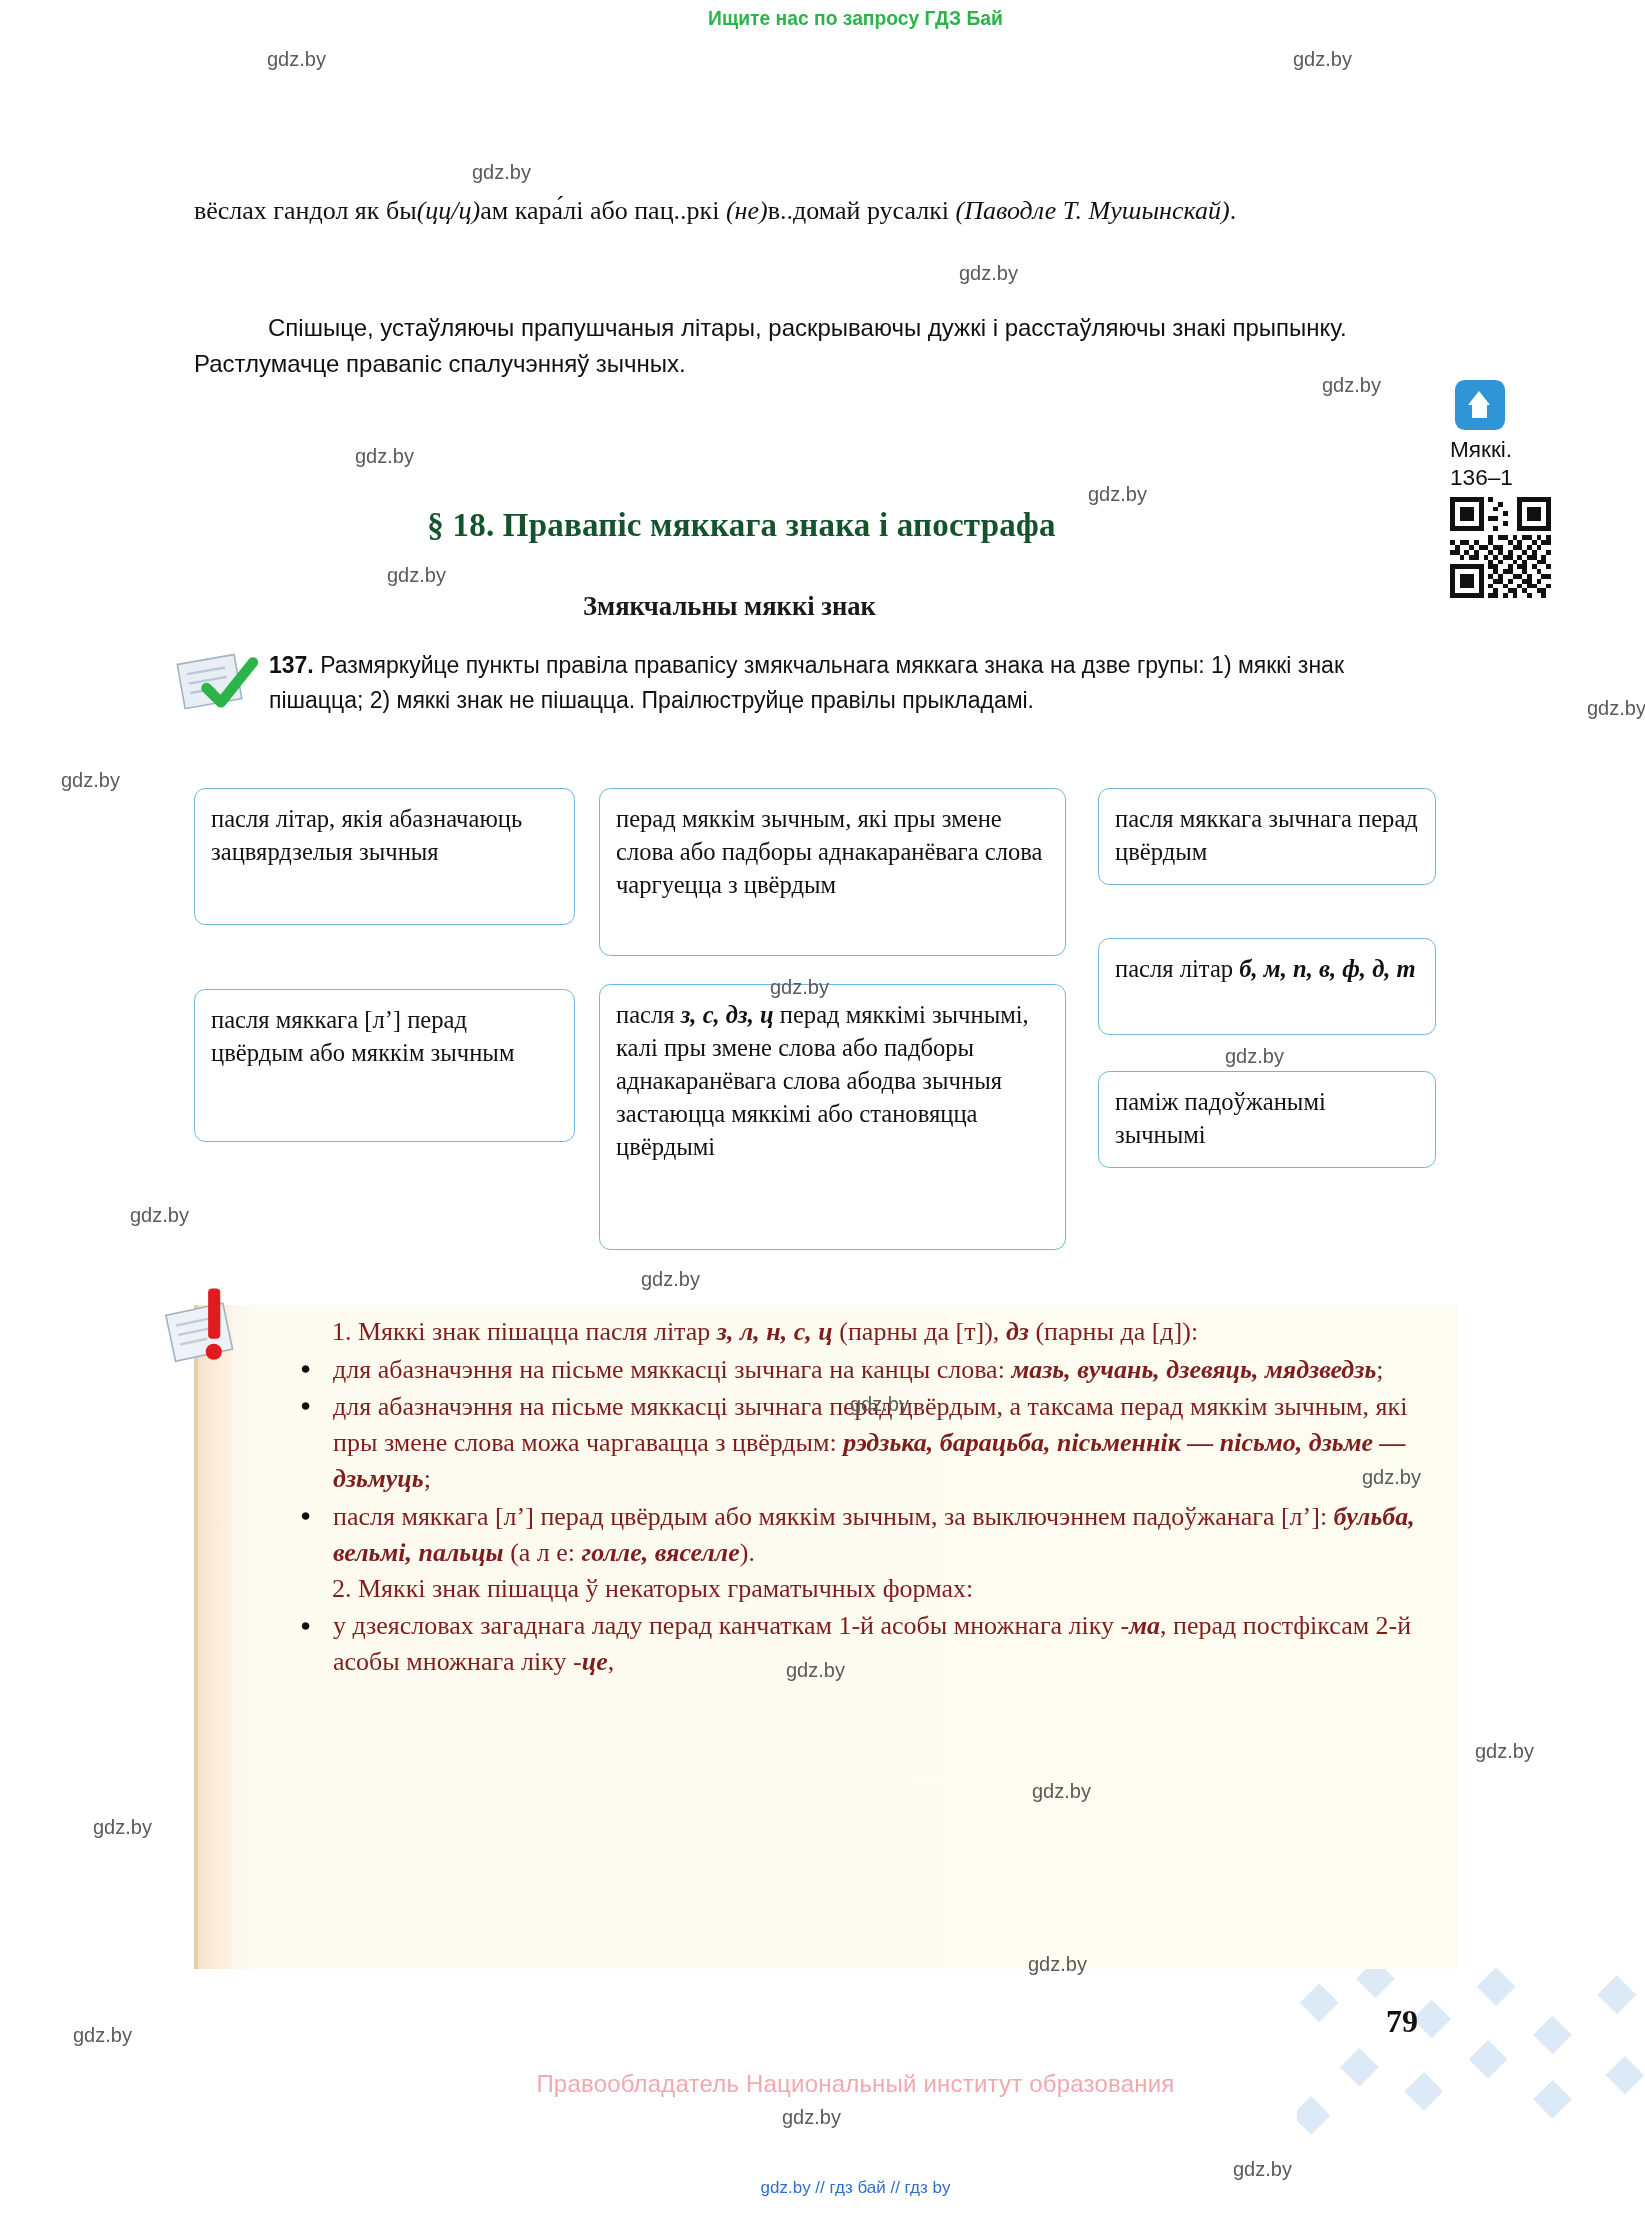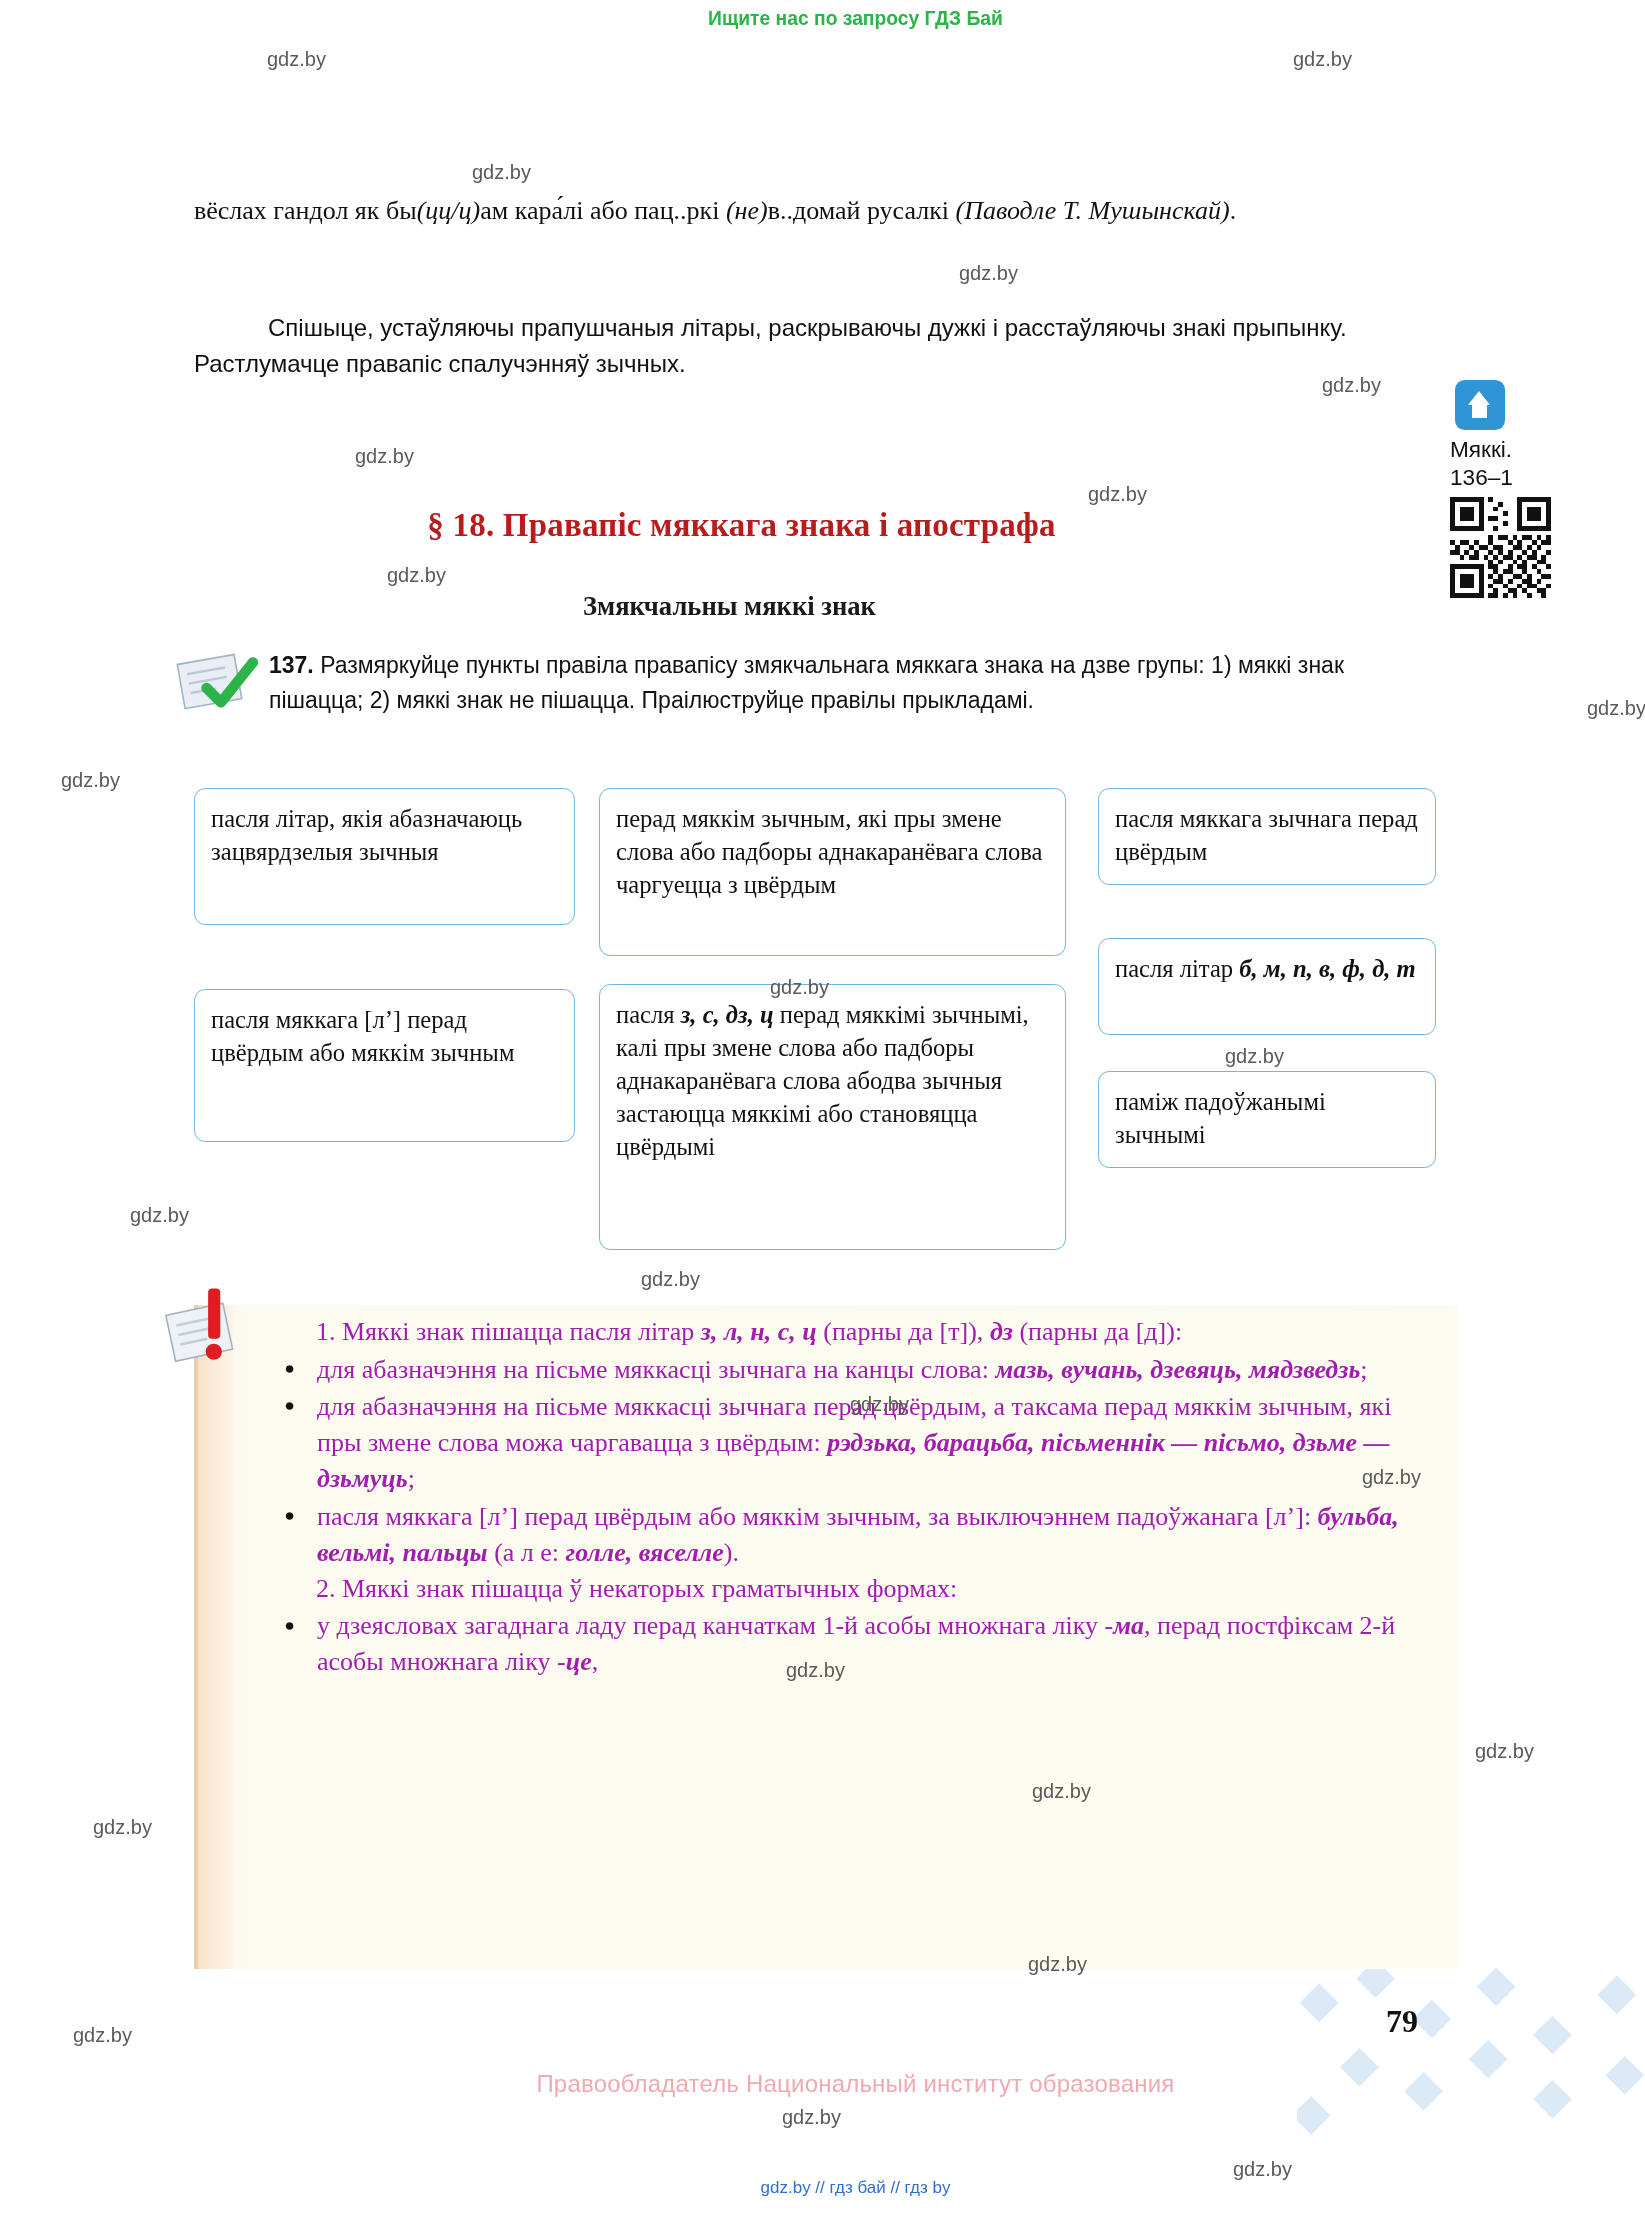--- a/index.html
+++ b/index.html
@@ -94,21 +94,21 @@
 
   .section-title {
     position: absolute;
     left: 0;
     top: 507px;
     width: 1417px;
     text-align: center;
     font-family: "Liberation Serif", serif;
     font-weight: bold;
     font-size: 33px;
-    color: #b91c1c;
+    color: #14532d;
     letter-spacing: 0.2px;
   }
   .subsection-title {
     position: absolute;
     left: 0;
     top: 591px;
     width: 1393px;
     text-align: center;
     font-family: "Liberation Serif", serif;
     font-weight: bold;
@@ -178,27 +178,27 @@
   }
   .excl-icon {
     position: absolute;
     left: 129px;
     top: 1287px;
     width: 89px;
     height: 89px;
   }
   .rule-text {
     position: absolute;
-    left: 240px;
+    left: 256px;
     top: 1314px;
     width: 1152px;
     font-family: "Liberation Serif", serif;
     font-size: 26px;
     line-height: 36px;
-    color: #a21caf;
+    color: #7f1d1d;
   }
   .rule-text p { margin: 0; }
   .rule-text .indent { text-indent: 43px; }
   .rule-text b { font-weight: bold; font-style: italic; }
   .bullet-item {
     position: relative;
     padding-left: 44px;
     margin-top: 1.6px;
   }
   .bullet-item::before {

